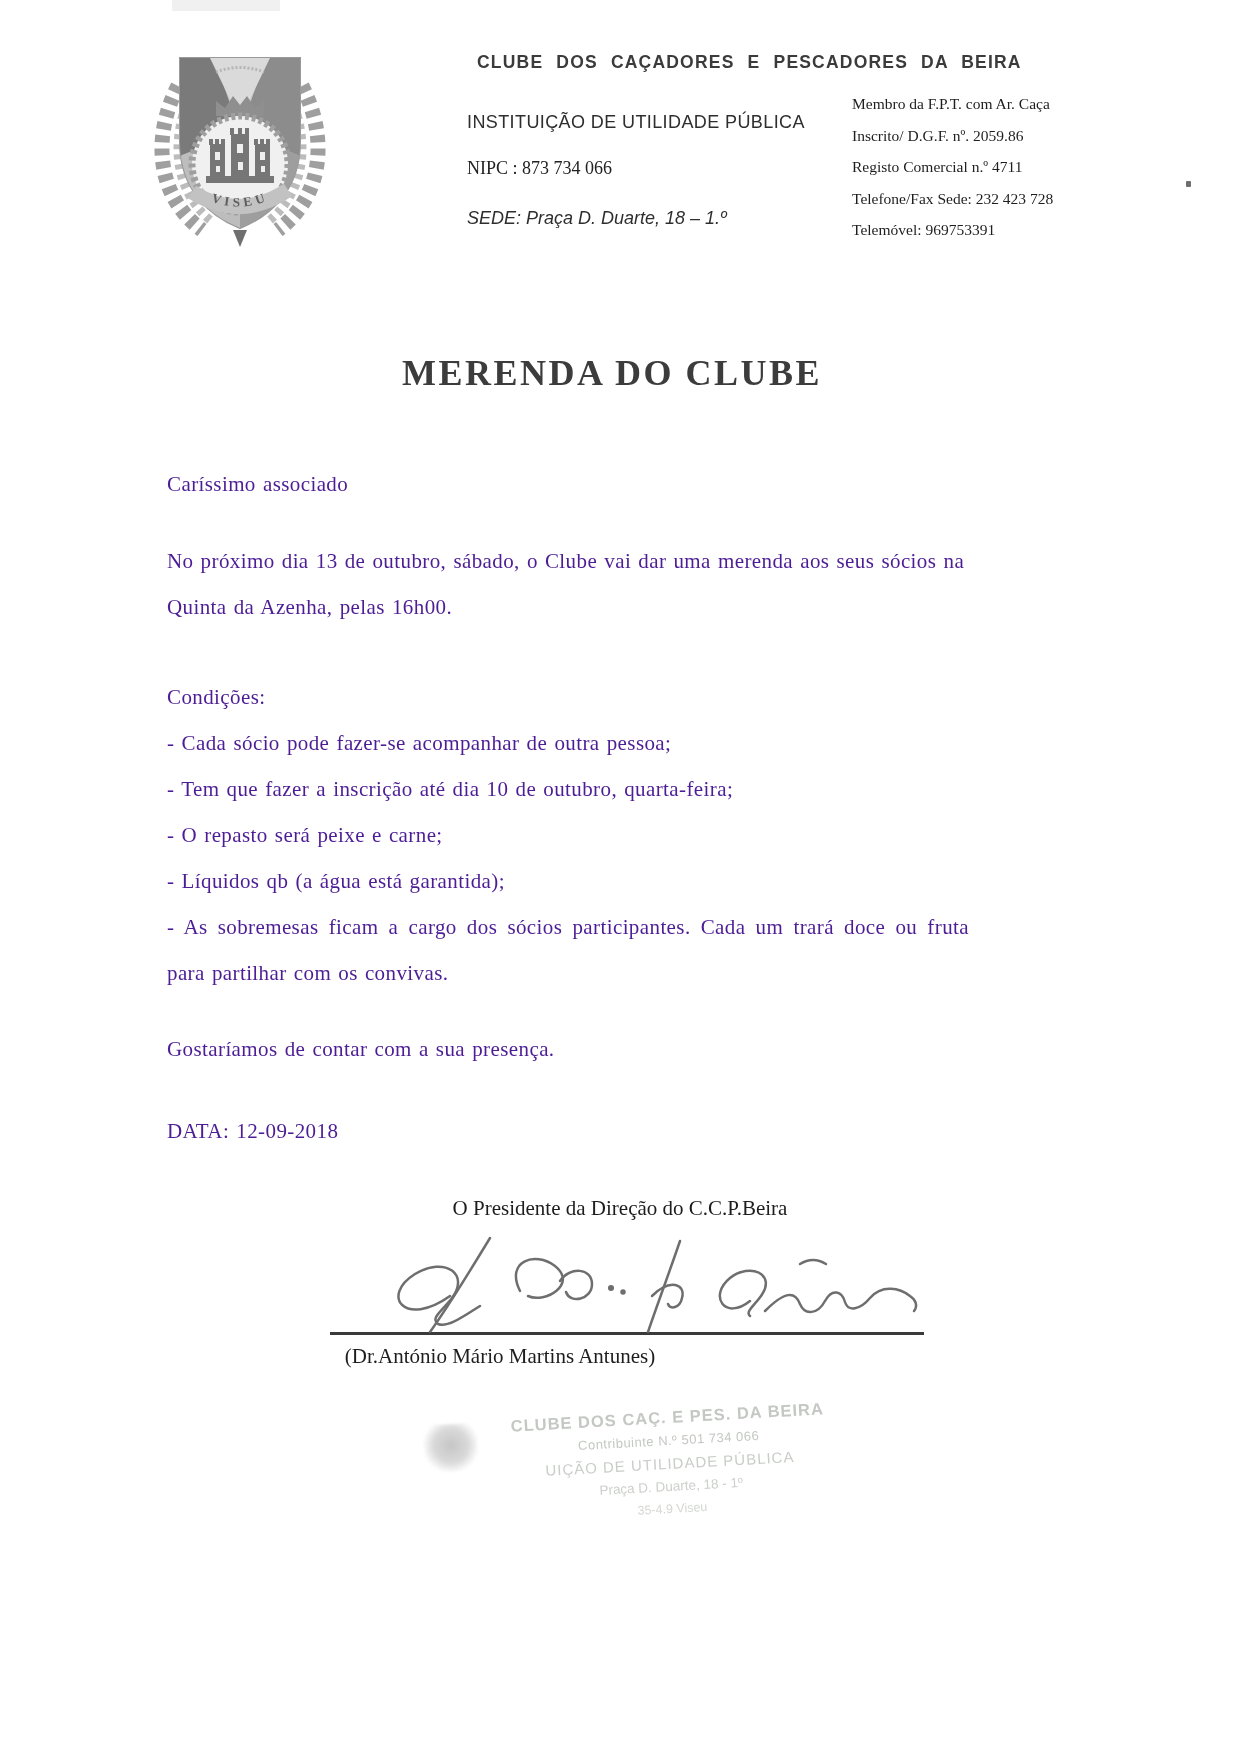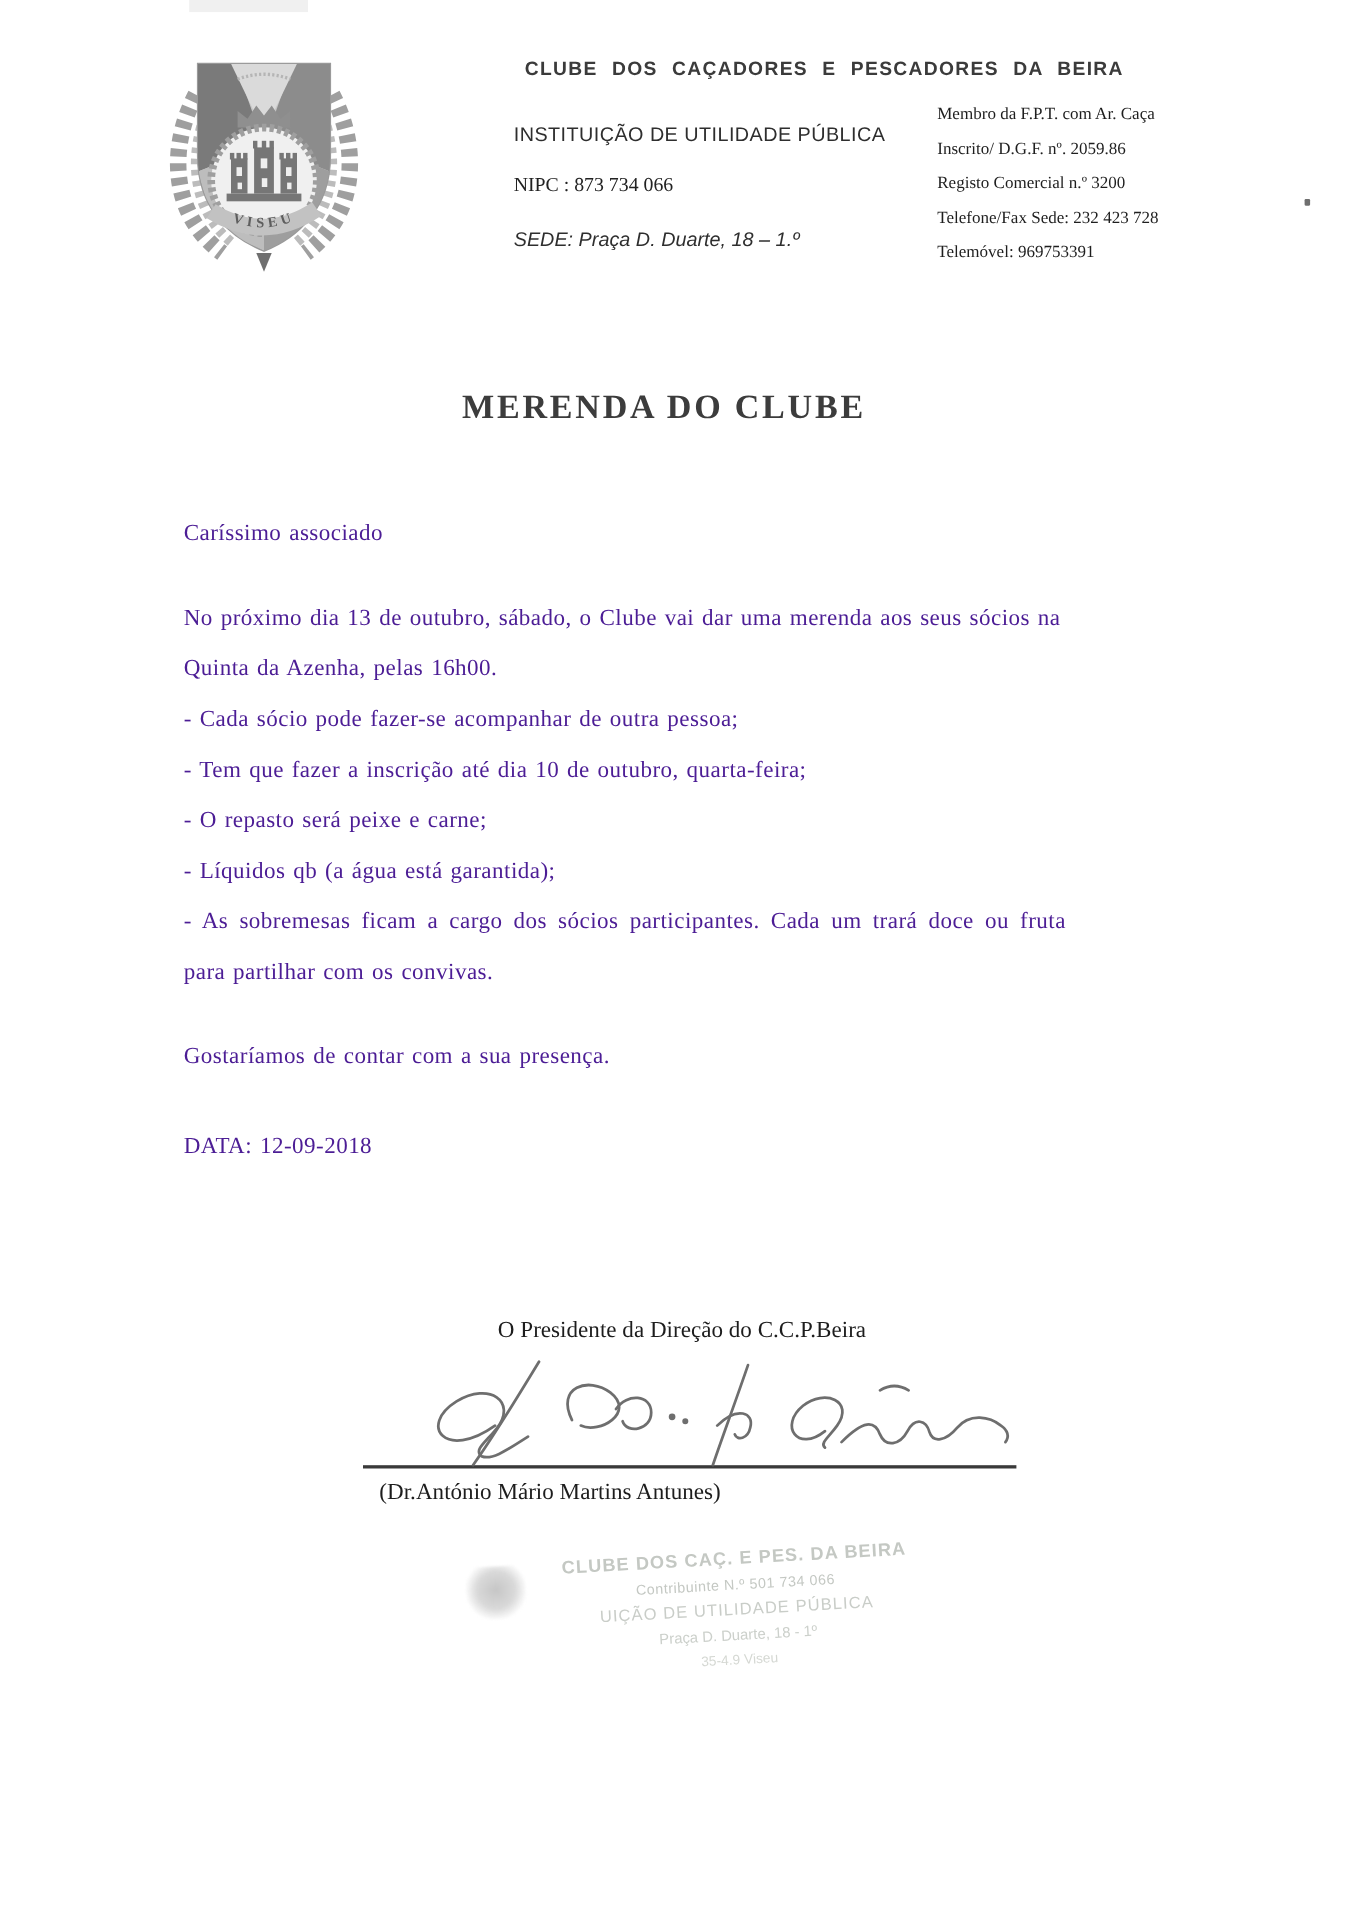--- a/index.html
+++ b/index.html
@@ -19,21 +19,21 @@
   .inst-line{left:467px;top:112px;font-family:"Liberation Sans",sans-serif;
     font-size:18px;color:#2e2e2e;letter-spacing:.4px;white-space:nowrap;}
   .nipc-line{left:467px;top:158px;font-size:18px;color:#222;white-space:nowrap;}
   .sede-line{left:467px;top:208px;font-family:"Liberation Sans",sans-serif;font-style:italic;
     font-size:18px;color:#2e2e2e;white-space:nowrap;}
   .details{left:852px;top:88px;font-size:15.5px;line-height:31.5px;color:#1e1e1e;white-space:nowrap;}
   .speck{left:1186px;top:181px;width:5px;height:6px;background:#565656;border-radius:1px;opacity:.85;}
 
   
   .title{
-    left:420px;top:352px;font-size:31px;font-weight:bold;letter-spacing:2.5px;
+    left:402px;top:352px;font-size:36px;font-weight:bold;letter-spacing:2.5px;
     color:#3c3c3c;white-space:nowrap;
   }
   .body-block{left:167px;top:461px;width:915px;font-size:21px;line-height:46px;color:#4c1d95;}
   .ln{white-space:nowrap;letter-spacing:.4px;word-spacing:1.5px;}
   .gap-s{margin-top:31px;}
   .gap-m{margin-top:44px;}
   .gap-p{margin-top:30px;}
   .gap-d{margin-top:36px;}
   .justified{word-spacing:4.5px;}
 
@@ -129,33 +129,34 @@
 </div>
 
 <div class="abs org-name">CLUBE DOS CAÇADORES E PESCADORES DA BEIRA</div>
 <div class="abs inst-line">INSTITUIÇÃO DE UTILIDADE PÚBLICA</div>
 <div class="abs nipc-line">NIPC : 873 734 066</div>
 <div class="abs sede-line">SEDE: Praça D. Duarte, 18 – 1.º</div>
 
 <div class="abs details">
   <div>Membro da F.P.T. com Ar. Caça</div>
   <div>Inscrito/ D.G.F. nº. 2059.86</div>
-  <div>Registo Comercial n.º 3200</div>
+  <div>Registo Comercial n.º 4711</div>
   <div>Telefone/Fax Sede: 232 423 728</div>
   <div>Telemóvel: 969753391</div>
 </div>
 
 <div class="abs speck"></div>
 
 <div class="abs title">MERENDA DO CLUBE</div>
 
 <div class="abs body-block">
   <div class="ln">Caríssimo associado</div>
   <div class="ln gap-s">No próximo dia 13 de outubro, sábado, o Clube vai dar uma merenda aos seus sócios na</div>
   <div class="ln">Quinta da Azenha, pelas 16h00.</div>
+  <div class="ln gap-m">Condições:</div>
   <div class="ln">- Cada sócio pode fazer-se acompanhar de outra pessoa;</div>
   <div class="ln">- Tem que fazer a inscrição até dia 10 de outubro, quarta-feira;</div>
   <div class="ln">- O repasto será peixe e carne;</div>
   <div class="ln">- Líquidos qb (a água está garantida);</div>
   <div class="ln justified">- As sobremesas ficam a cargo dos sócios participantes. Cada um trará doce ou fruta</div>
   <div class="ln">para partilhar com os convivas.</div>
   <div class="ln gap-p">Gostaríamos de contar com a sua presença.</div>
   <div class="ln gap-d">DATA: 12-09-2018</div>
 </div>
 

